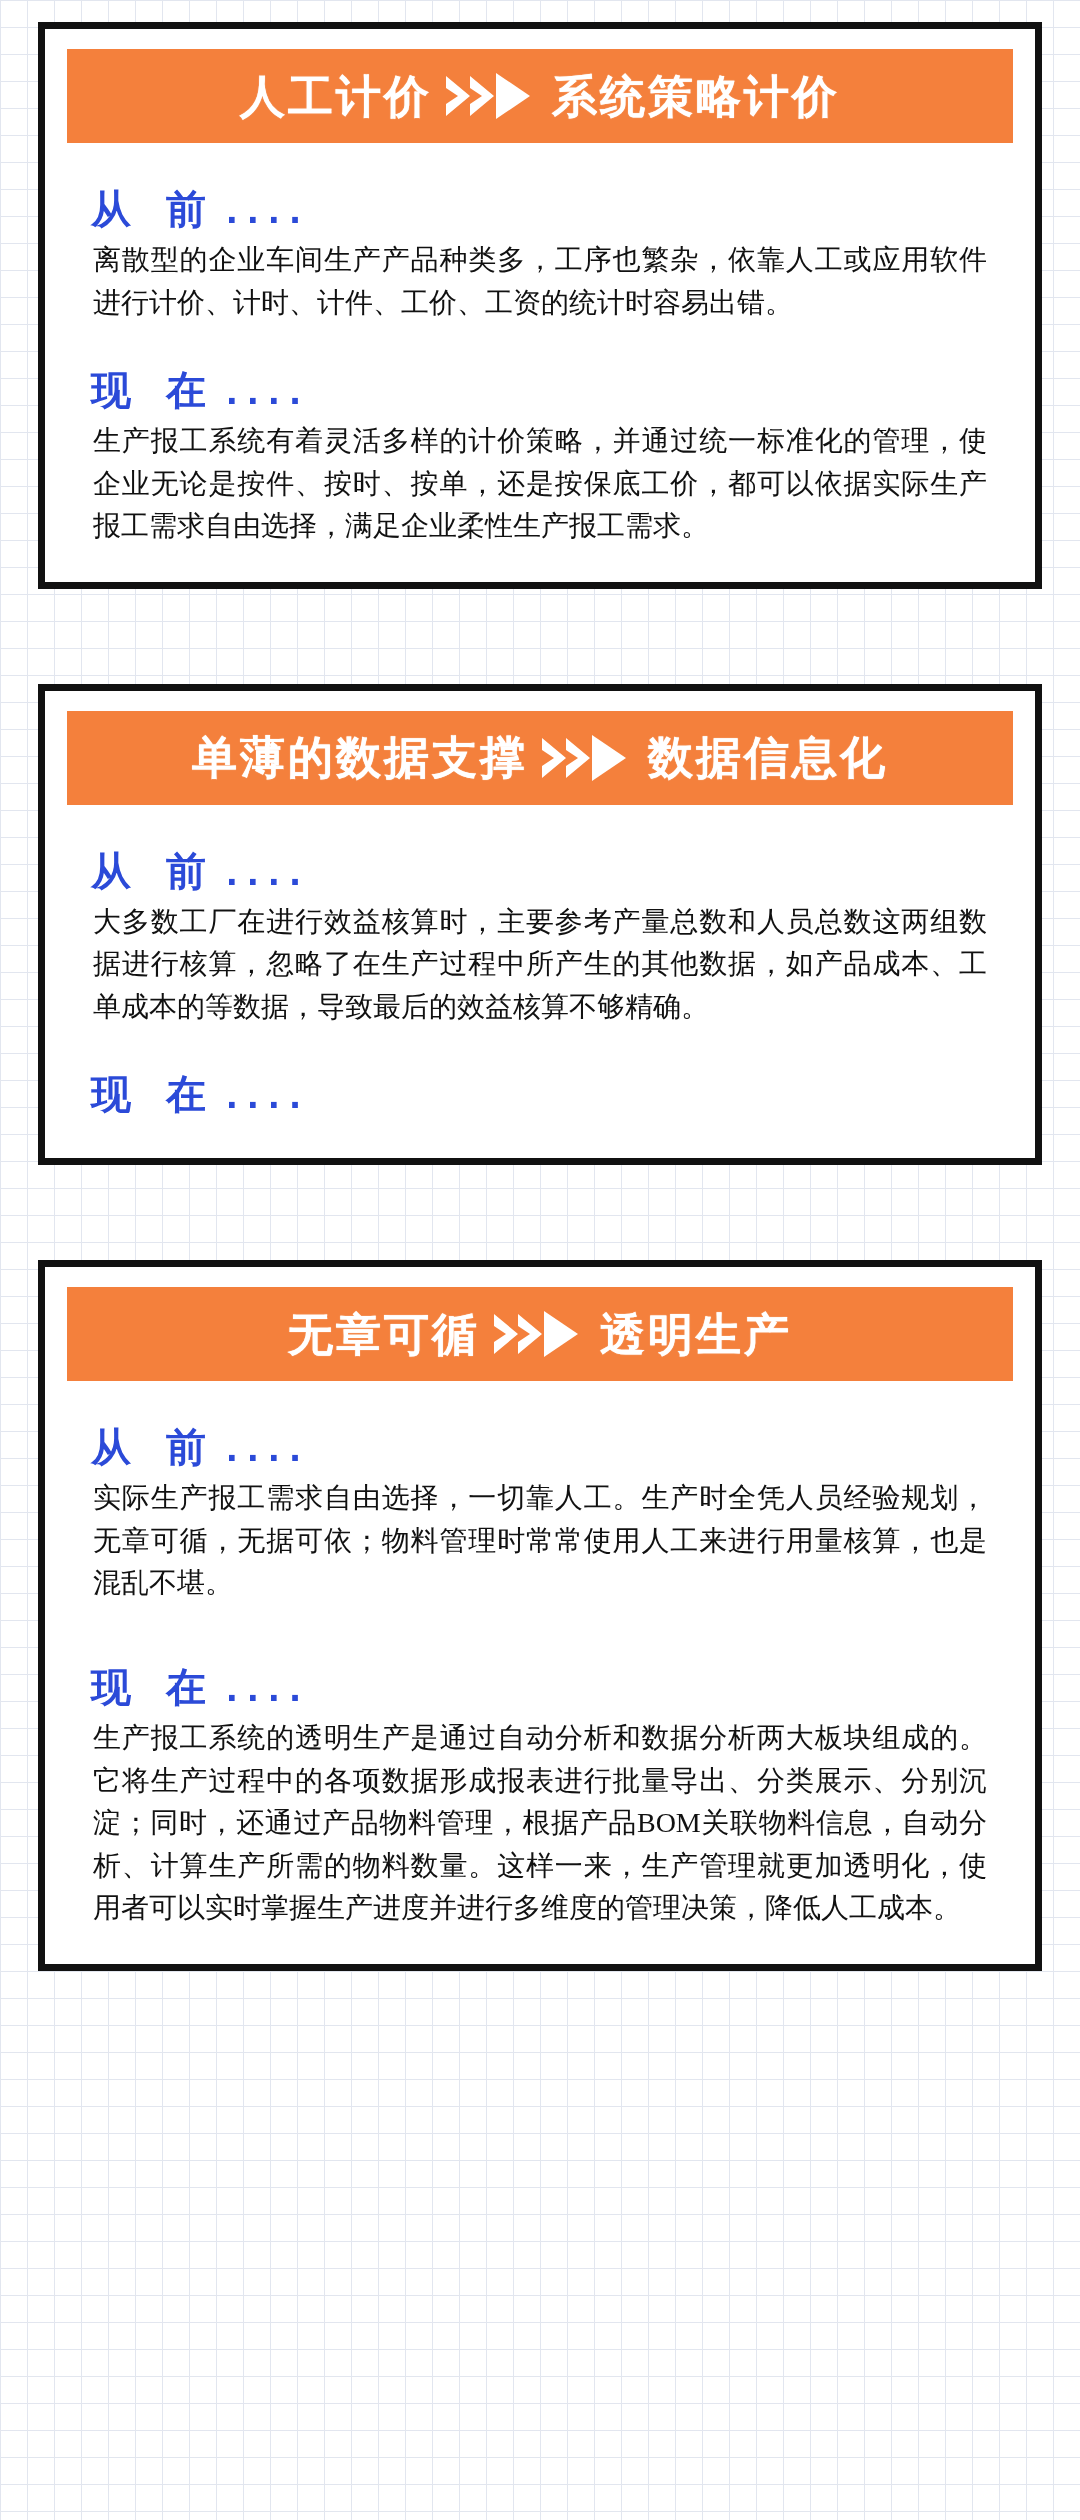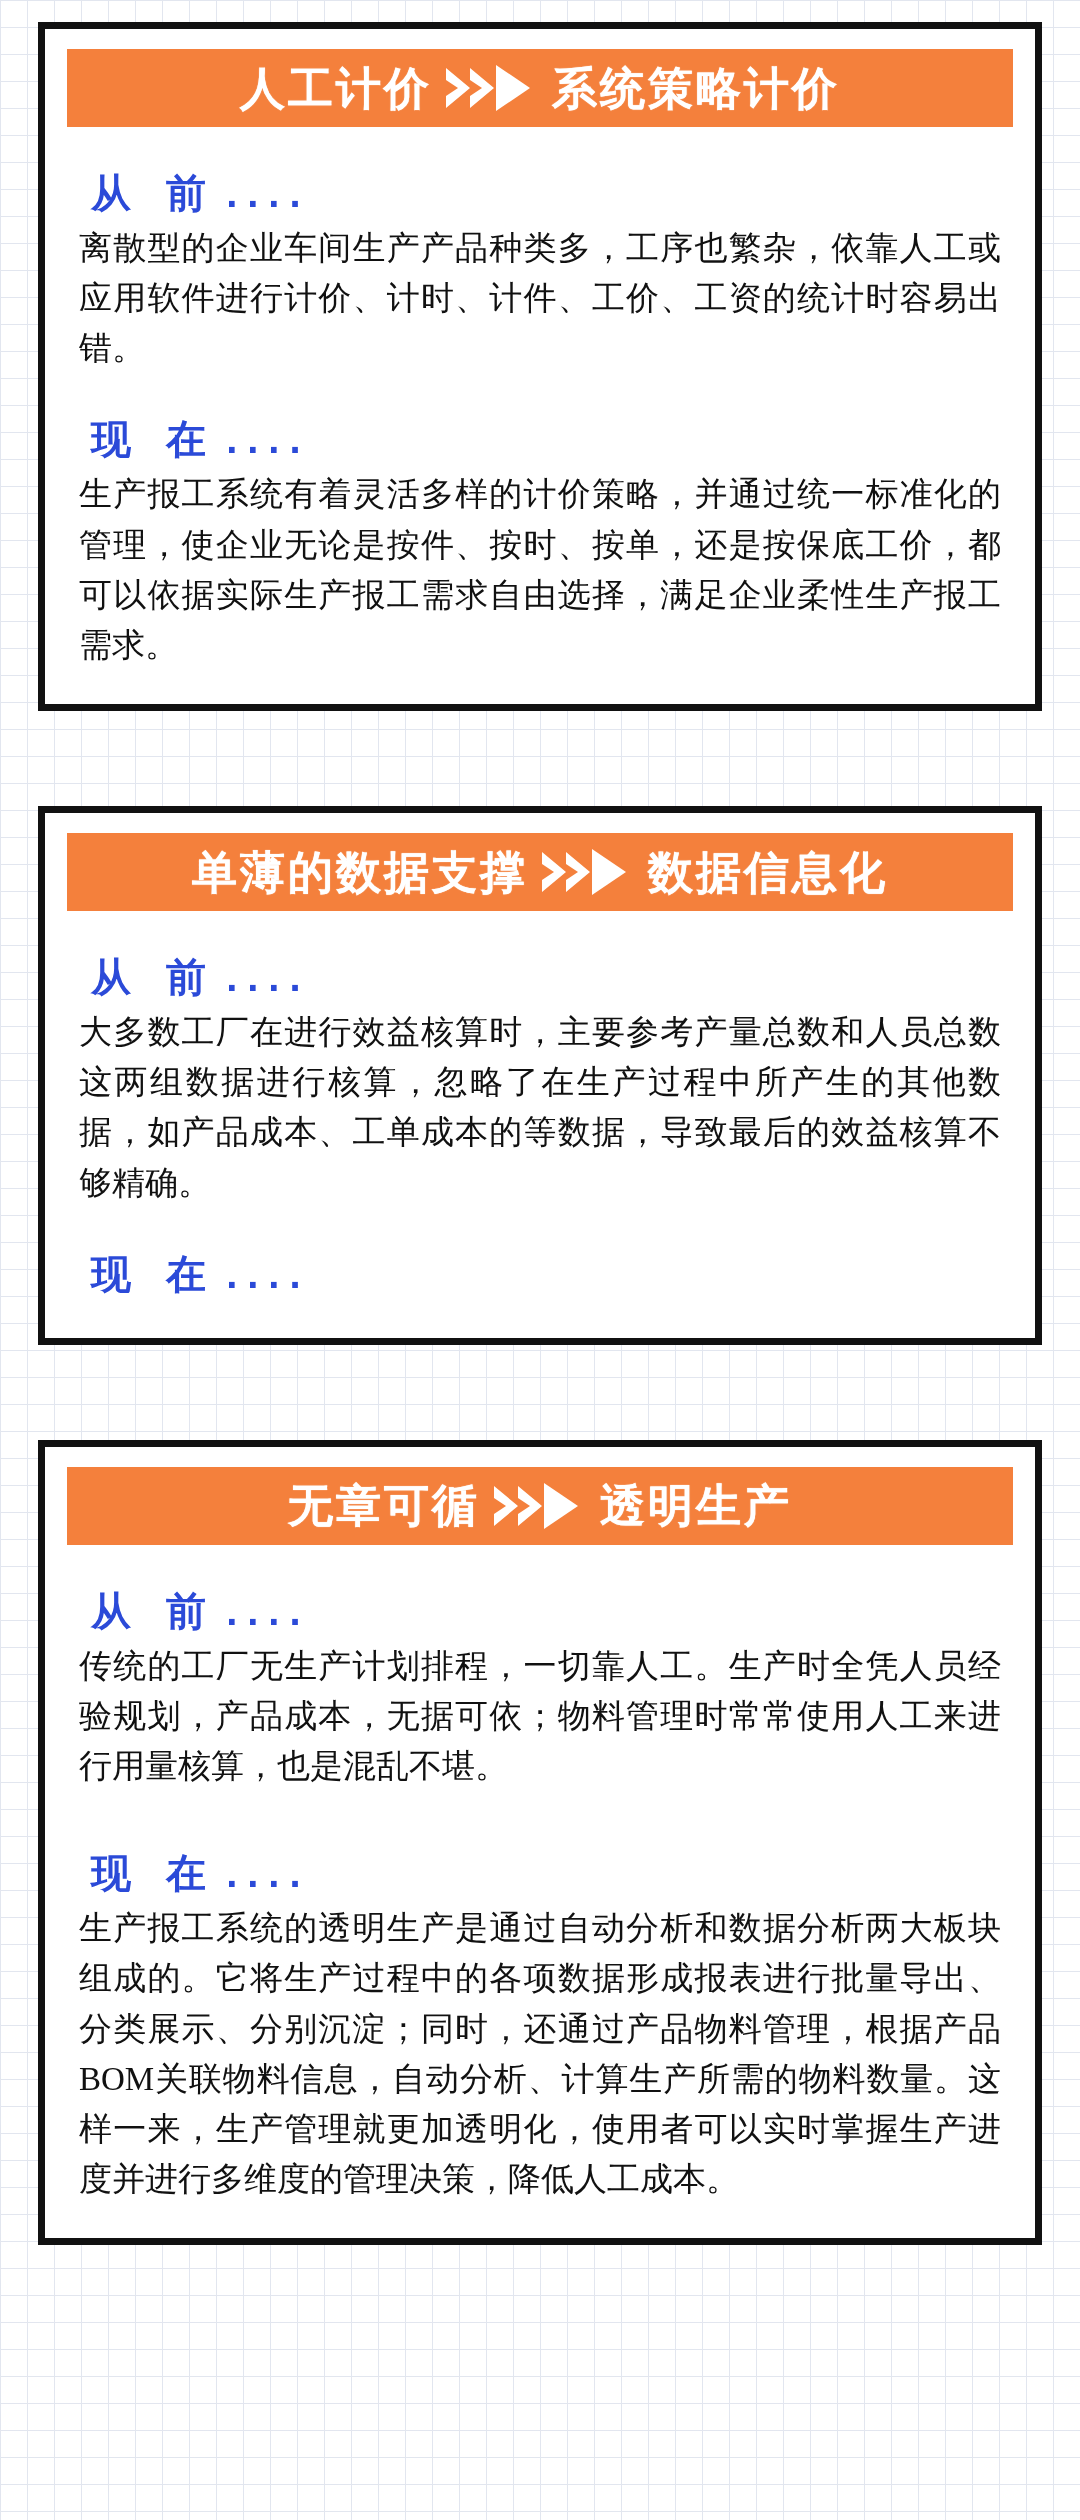--- a/index.html
+++ b/index.html
@@ -40,21 +40,21 @@
 
   .card:first-child {
     margin-top: 22px;
   }
 
   
   .banner {
     position: relative;
     background: #f4803c;
     margin: 20px 22px 0 22px;
-    height: 78px;
+    height: 94px;
     display: flex;
     align-items: center;
     justify-content: center;
     box-sizing: border-box;
   }
   .banner-inner {
     display: flex;
     align-items: center;
     justify-content: center;
     gap: 6px;
@@ -95,24 +95,24 @@
     display: flex;
     align-items: flex-start;
   }
   .sec-head .dots {
     font-size: 40px;
     letter-spacing: 10px;
     margin-left: 8px;
   }
   .body-text {
     color: #111111;
-    font-size: 33px;
+    font-size: 28px;
     line-height: 1.52;
     text-align: justify;
-    margin: 0 0;
+    margin: 0 14px;
     font-family: "Liberation Serif", "DejaVu Serif", serif;
   }
   .body-text b {
     font-weight: normal;
   }
 
   
   .gap-big { margin-top: 60px; }
 </style>
 </head>
@@ -189,21 +189,21 @@
               </svg>
             </span>
             <span class="banner-text">透明生产</span>
           </div>
         </div>
         <div class="section">
           <div class="sec-head">
             <span>从 前</span>
             <span class="dots">....</span>
           </div>
-          <p class="body-text">传统的工厂无生产计划排程，一切靠人工。生产时全凭人员经验规划，产品成本，无据可依；物料管理时常常使用人工来进行用量核算，也是混乱不堪。</p>
+          <p class="body-text">实际生产报工需求自由选择，一切靠人工。生产时全凭人员经验规划，无章可循，无据可依；物料管理时常常使用人工来进行用量核算，也是混乱不堪。</p>
         </div>
         <div class="section gap-big">
           <div class="sec-head">
             <span>现 在</span>
             <span class="dots">....</span>
           </div>
           <p class="body-text">生产报工系统的<b>透明生产</b>是通过<b>自动分析</b>和<b>数据分析</b>两大板块组成的。它将生产过程中的各项数据形成报表进行批量导出、分类展示、分别沉淀；同时，还通过<b>产品物料管理</b>，根据产品BOM关联物料信息，自动分析、计算生产所需的物料数量。这样一来，生产管理就更加透明化，使用者可以实时掌握生产进度并进行多维度的管理决策，降低人工成本。</p>
         </div>
       </div>
     </div>

